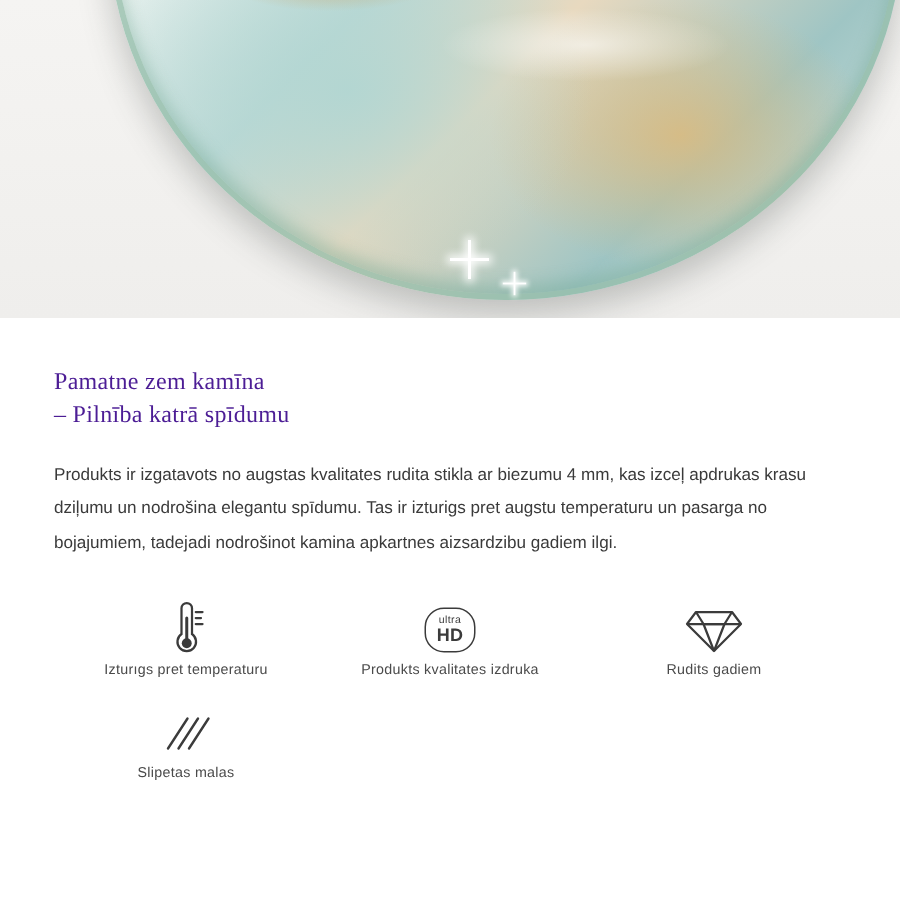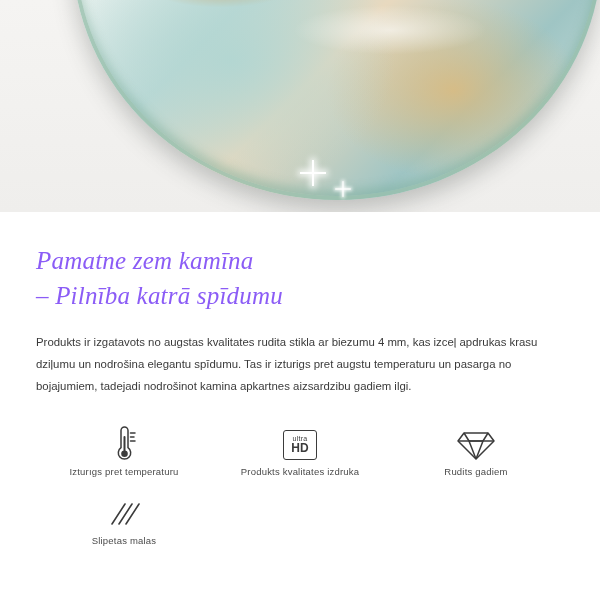--- a/index.html
+++ b/index.html
@@ -93,26 +93,25 @@
   .sparkle::after  { width: 26px; height: 2px; }
   .sparkle.s1 { left: 300px; top: 160px; }
   .sparkle.s2 { left: 330px; top: 176px; transform: scale(.6); }
 
   
   .content {
     padding: 32px 36px 0 36px;
   }
   .title {
     font-family: "Liberation Serif", serif;
-    font-size: 25px;
+    font-size: 16px;
     line-height: 1.38;
     font-weight: 400;
-    color: #8b5cf6;
+    color: #4c1d95;
     letter-spacing: .2px;
-    font-style: italic;
   }
   .title .line2 { display: block; }
 
   .body-text {
     margin-top: 18px;
     font-size: 11.4px;
     line-height: 1.95;
     color: #3a3a3a;
     max-width: 545px;
   }
@@ -141,21 +140,21 @@
   .feature .cap {
     margin-top: 0;
     font-size: 9.5px;
     color: #4a4a4a;
     letter-spacing: .2px;
   }
   svg { display: block; }
   .hd-box {
     width: 34px; height: 30px;
     border: 1.6px solid #3b3b3b;
-    border-radius: 3px;
+    border-radius: 13px;
     display: flex;
     flex-direction: column;
     align-items: center;
     justify-content: center;
     line-height: 1;
   }
   .hd-box .u { font-size: 7px; letter-spacing: .3px; }
   .hd-box .h { font-size: 12px; font-weight: 700; letter-spacing: .2px; }
 </style>
 </head>

